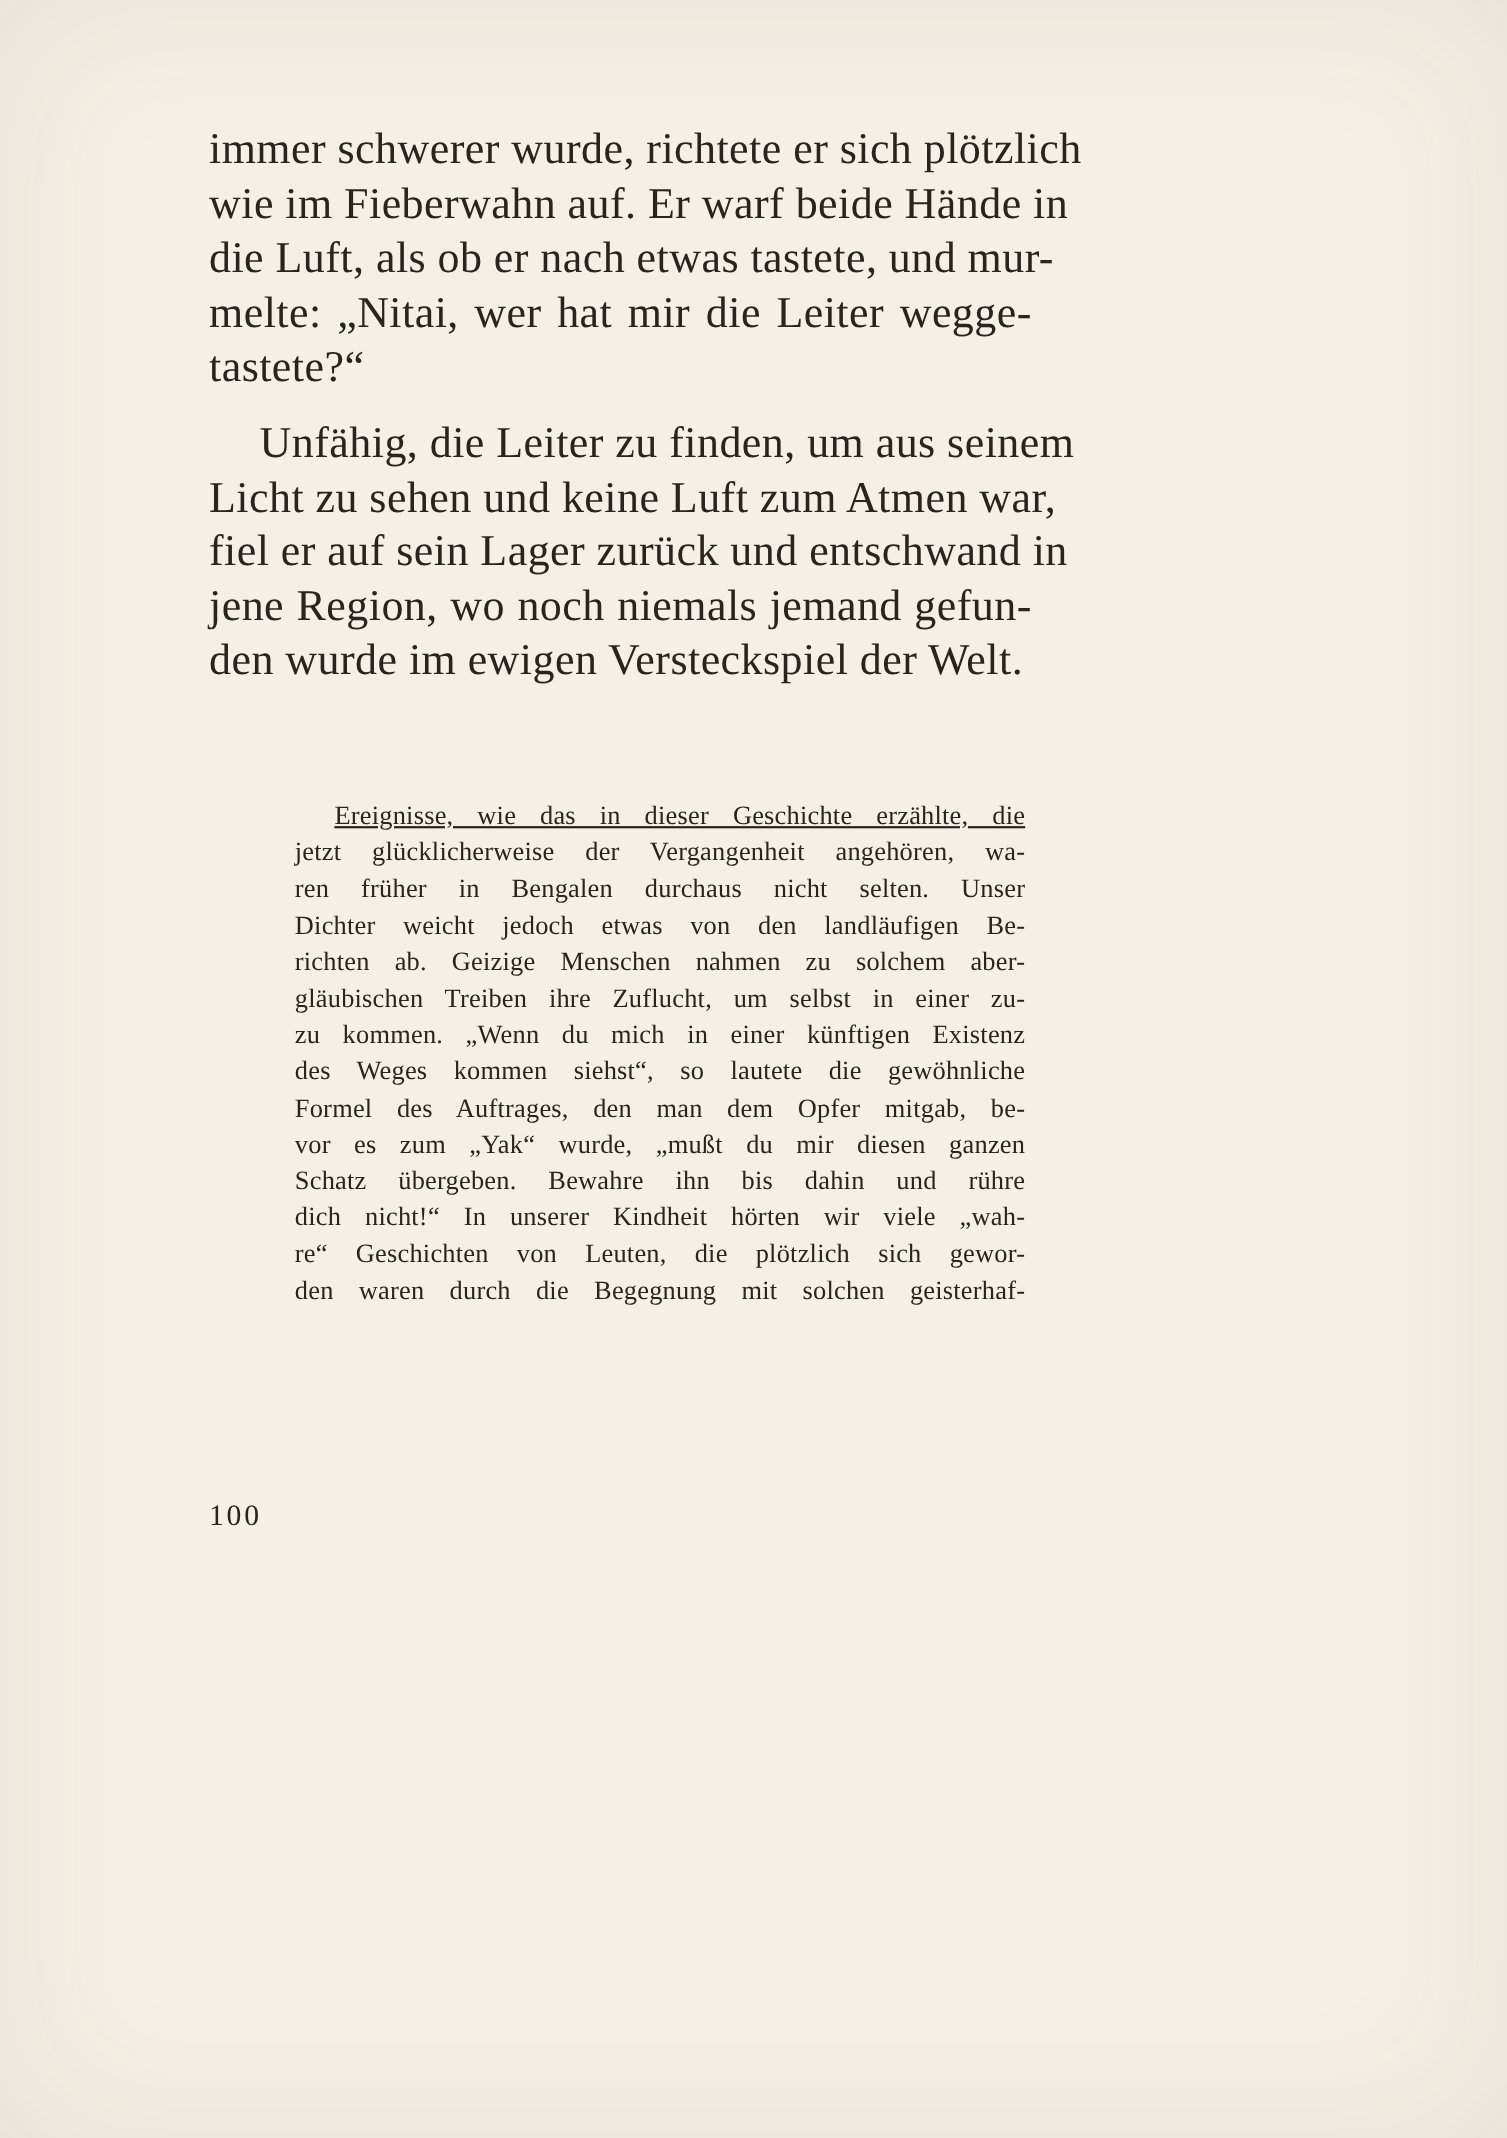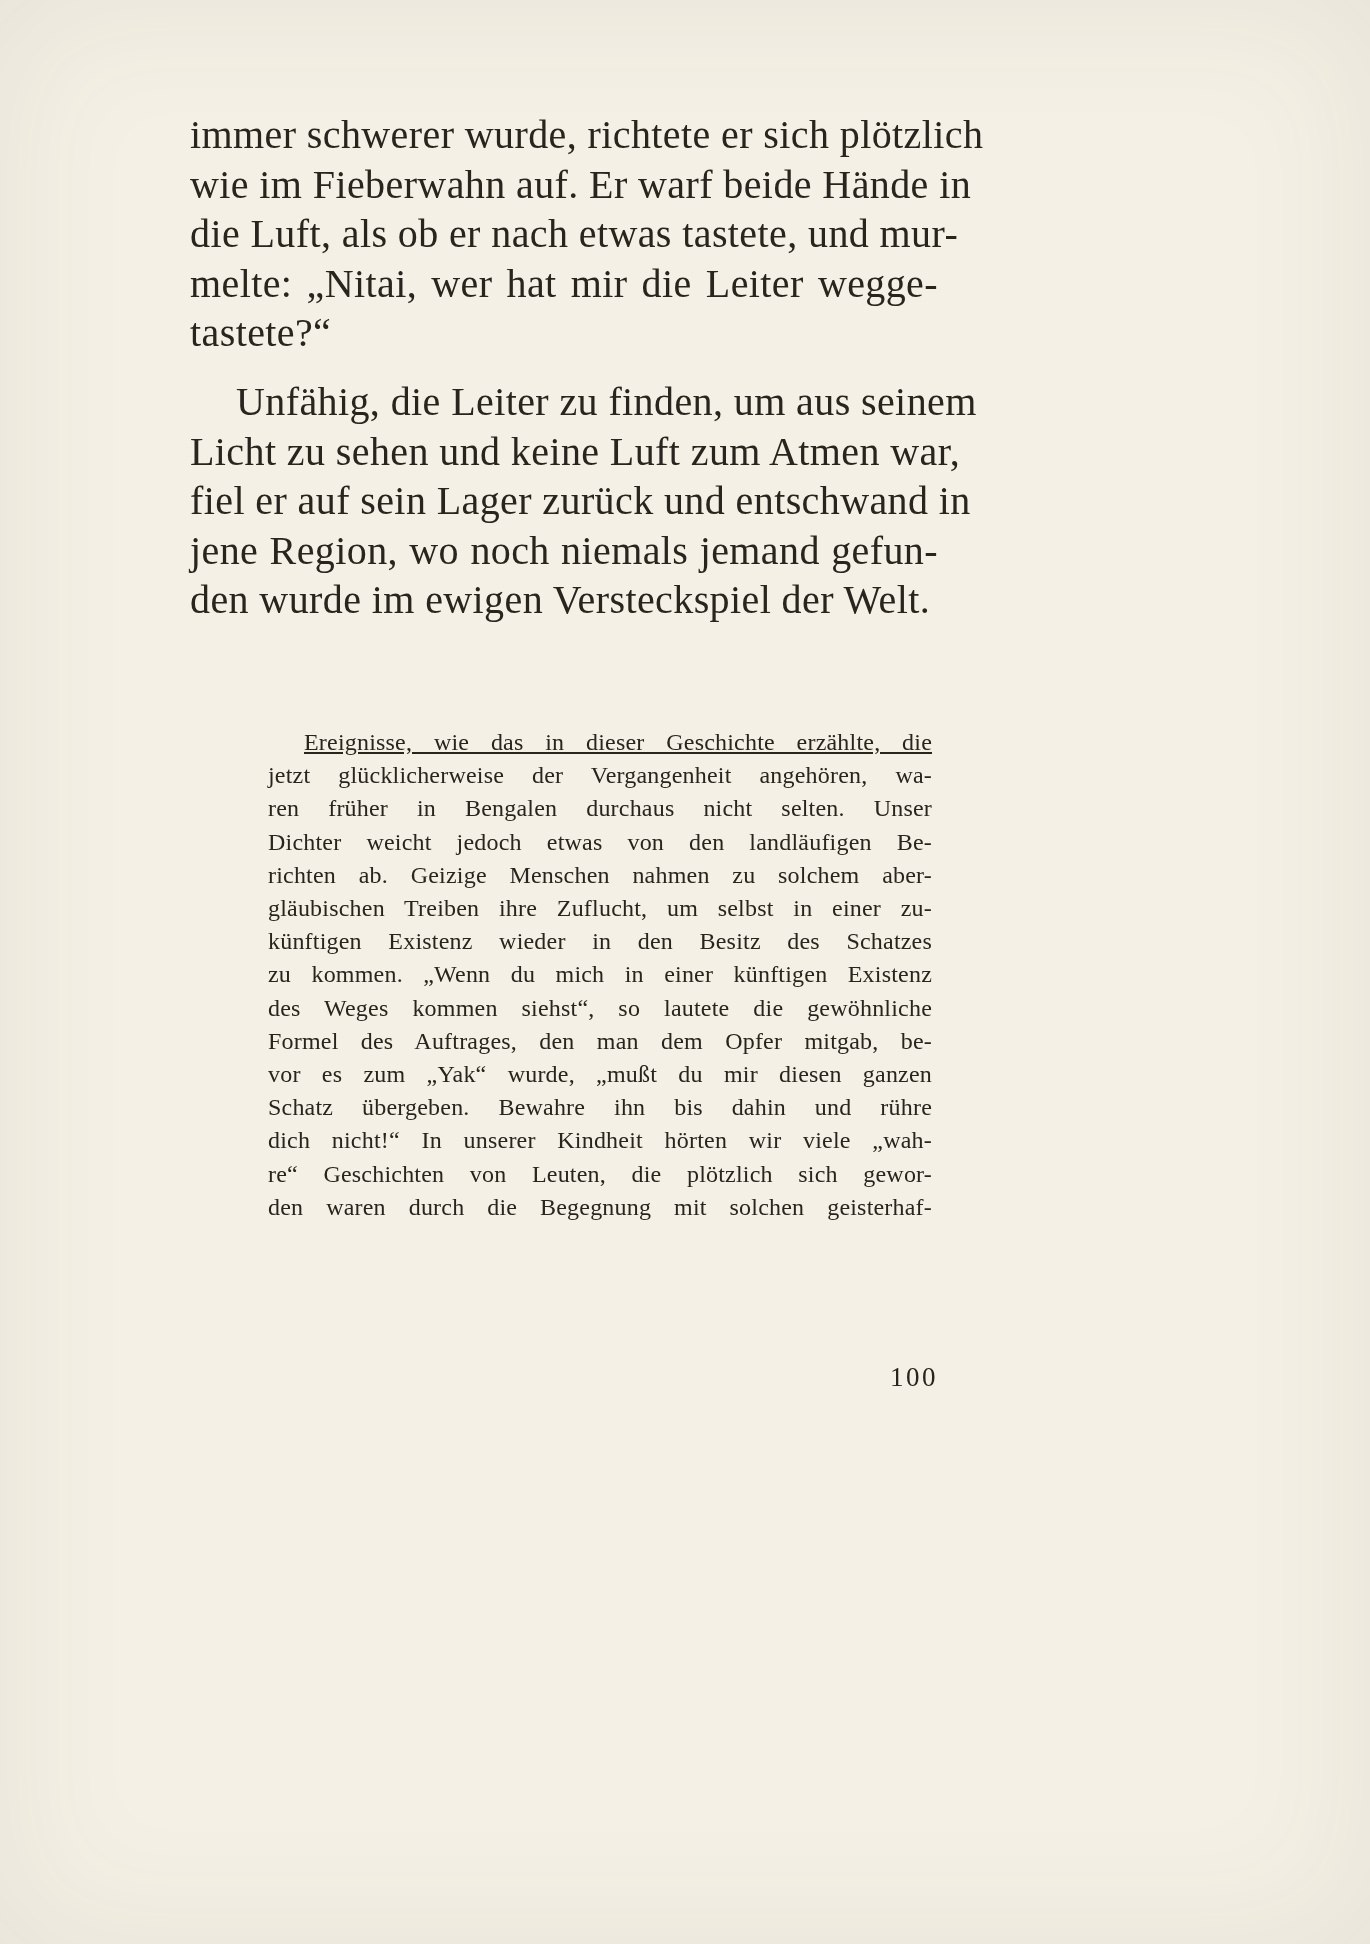--- a/index.html
+++ b/index.html
@@ -43,21 +43,21 @@
     font-size: 24px;
     line-height: 33.2px;
     letter-spacing: 0.2px;
   }
   .footnote .line:first-child { text-indent: 36px; text-decoration: underline; }
   .pagenum {
     position: absolute;
     left: 190px;
     top: 1362px;
     width: 748px;
-    text-align: right;
+    text-align: left;
     font-size: 27px;
     letter-spacing: 2.5px;
   }
 </style>
 </head>
 <body style="background: rgb(244, 240, 229); color: rgb(41, 36, 29);">
 
 <div class="page">
   <div class="body-text">
     <div class="para">
@@ -76,21 +76,20 @@
       </div>
   </div>
 
   <div class="footnote">
       <div class="line">Ereignisse, wie das in dieser Geschichte erzählte, die</div>
       <div class="line">jetzt glücklicherweise der Vergangenheit angehören, wa-</div>
       <div class="line">ren früher in Bengalen durchaus nicht selten. Unser</div>
       <div class="line">Dichter weicht jedoch etwas von den landläufigen Be-</div>
       <div class="line">richten ab. Geizige Menschen nahmen zu solchem aber-</div>
       <div class="line">gläubischen Treiben ihre Zuflucht, um selbst in einer zu-</div>
-      <div class="line">künftigen Existenz wieder in den Besitz des Schatzes</div>
       <div class="line">zu kommen. „Wenn du mich in einer künftigen Existenz</div>
       <div class="line">des Weges kommen siehst“, so lautete die gewöhnliche</div>
       <div class="line">Formel des Auftrages, den man dem Opfer mitgab, be-</div>
       <div class="line">vor es zum „Yak“ wurde, „mußt du mir diesen ganzen</div>
       <div class="line">Schatz übergeben. Bewahre ihn bis dahin und rühre</div>
       <div class="line">dich nicht!“ In unserer Kindheit hörten wir viele „wah-</div>
       <div class="line">re“ Geschichten von Leuten, die plötzlich sich gewor-</div>
       <div class="line">den waren durch die Begegnung mit solchen geisterhaf-</div>
     </div>
 

